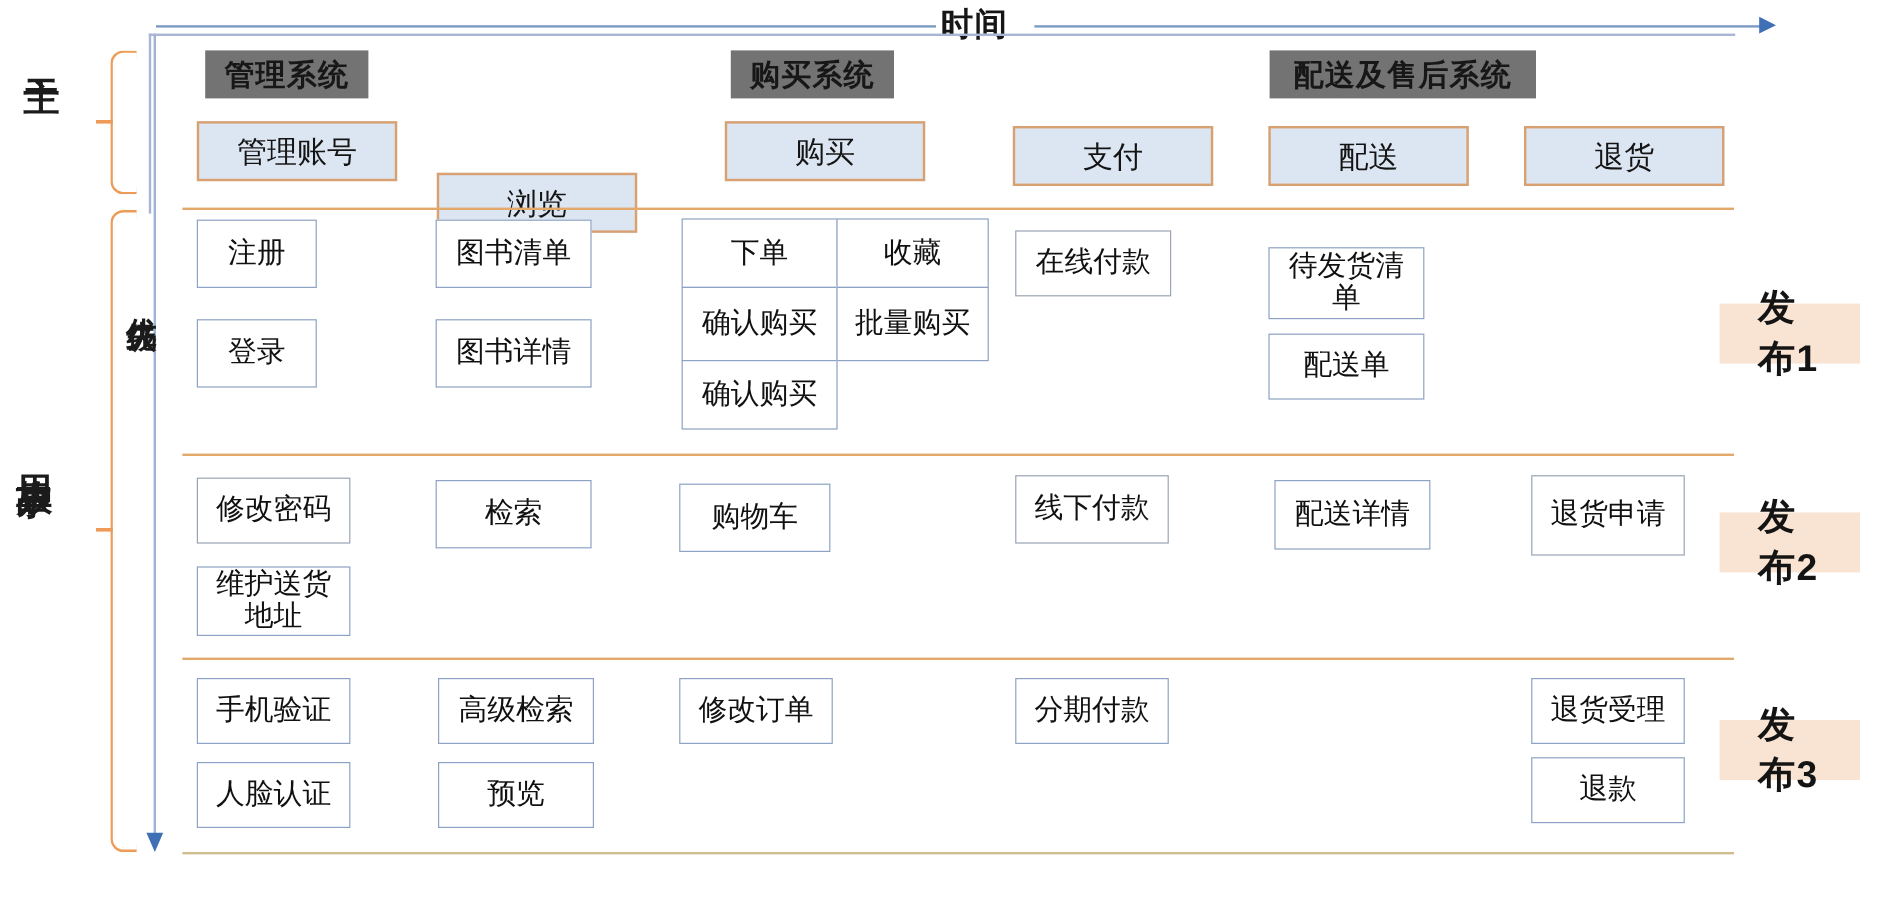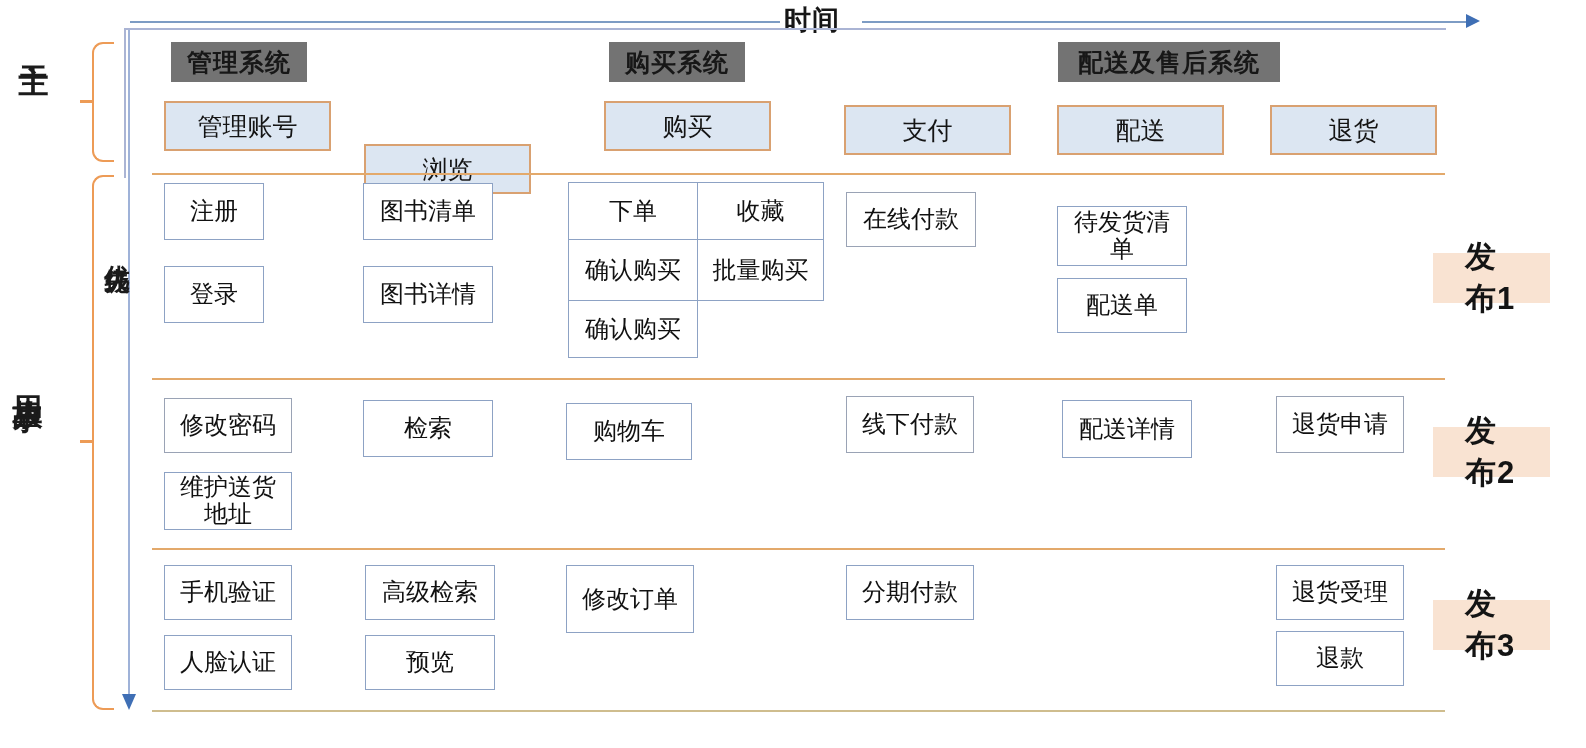--- a/index.html
+++ b/index.html
@@ -216,33 +216,33 @@
   <div class="story" style="left:164px;top:472px;width:128px;height:58px;">维护送货地址</div>
 
   <div class="story" style="left:363px;top:400px;width:130px;height:57px;">检索</div>
 
   <div class="story" style="left:566px;top:403px;width:126px;height:57px;">购物车</div>
 
   <div class="story gray" style="left:846px;top:396px;width:128px;height:57px;">线下付款</div>
 
   <div class="story" style="left:1062px;top:400px;width:130px;height:58px;">配送详情</div>
 
-  <div class="story gray" style="left:1276px;top:396px;width:128px;height:57px;">退货申请</div>
+  <div class="story gray" style="left:1276px;top:396px;width:128px;height:67px;">退货申请</div>
 
   <div class="rel-badge" style="left:1433px;top:427px;width:117px;height:50px;">发布2</div>
 
   <div class="divider" style="left:152px;top:548px;width:1293px;"></div>
 
   <div class="story" style="left:164px;top:565px;width:128px;height:55px;">手机验证</div>
   <div class="story" style="left:164px;top:635px;width:128px;height:55px;">人脸认证</div>
 
   <div class="story" style="left:365px;top:565px;width:130px;height:55px;">高级检索</div>
   <div class="story" style="left:365px;top:635px;width:130px;height:55px;">预览</div>
 
-  <div class="story" style="left:566px;top:565px;width:128px;height:68px;">修改订单</div>
+  <div class="story" style="left:566px;top:565px;width:128px;height:55px;">修改订单</div>
 
   <div class="story" style="left:846px;top:565px;width:128px;height:55px;">分期付款</div>
 
 
   <div class="story" style="left:1276px;top:565px;width:128px;height:55px;">退货受理</div>
   <div class="story" style="left:1276px;top:631px;width:128px;height:55px;">退款</div>
 
   <div class="rel-badge" style="left:1433px;top:600px;width:117px;height:50px;">发布3</div>
 
   <div class="divider beige" style="left:152px;top:710px;width:1293px;"></div>

